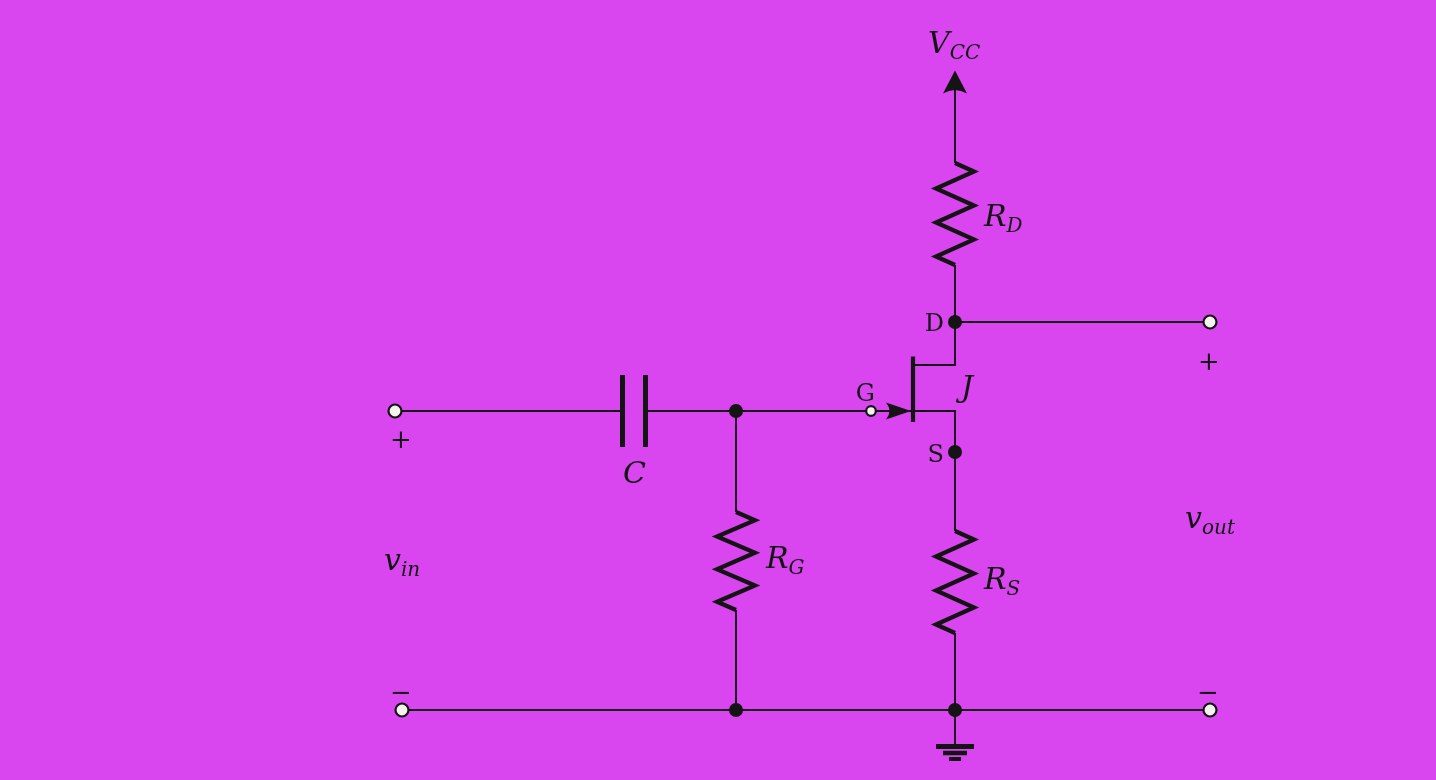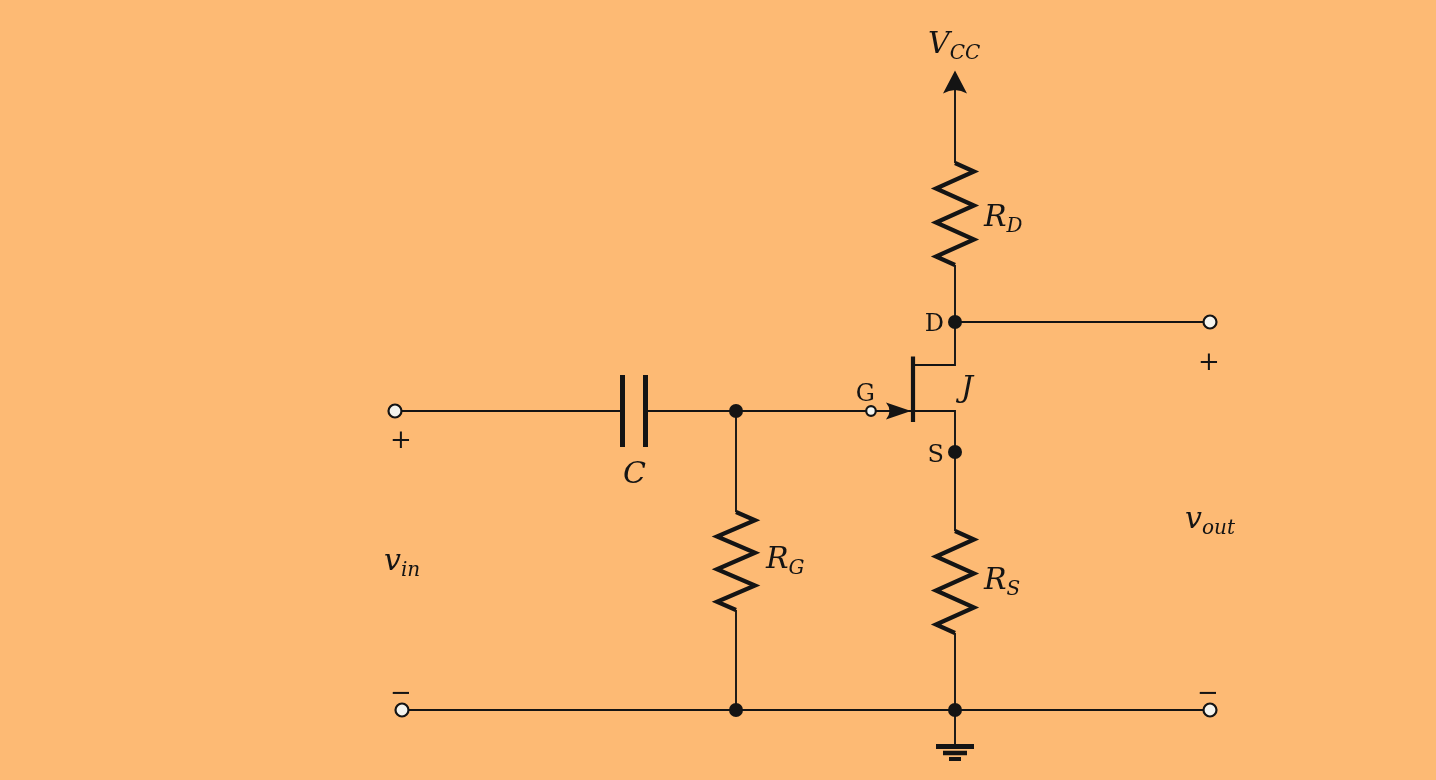--- a/index.html
+++ b/index.html
@@ -1,16 +1,16 @@
 <!DOCTYPE html>
 <html><head>
 <meta charset="utf-8">
 <style>
   html,body{margin:0;padding:0;background:#f4f4ee;}
-  .page{position:relative;width:1436px;height:780px;background:#fdba74;overflow:hidden;}
+  .page{position:relative;width:1436px;height:780px;background:#d946ef;overflow:hidden;}
   svg{display:block;}
   .wire{stroke:#141414;stroke-width:1.9;fill:none;stroke-linecap:butt;}
   .comp{stroke:#141414;stroke-width:4.2;fill:none;stroke-linejoin:miter;stroke-miterlimit:12;}
   .plate{stroke:#141414;stroke-width:5;fill:none;}
   .dot{fill:#141414;stroke:none;}
   .term{fill:#f4f4ee;stroke:#141414;stroke-width:2.2;}
   .fillink{fill:#141414;stroke:none;}
   text{fill:#141414;}
   .math{font-family:"DejaVu Serif",serif;font-style:italic;font-size:30px;}
   .math .sub{font-size:20px;}

